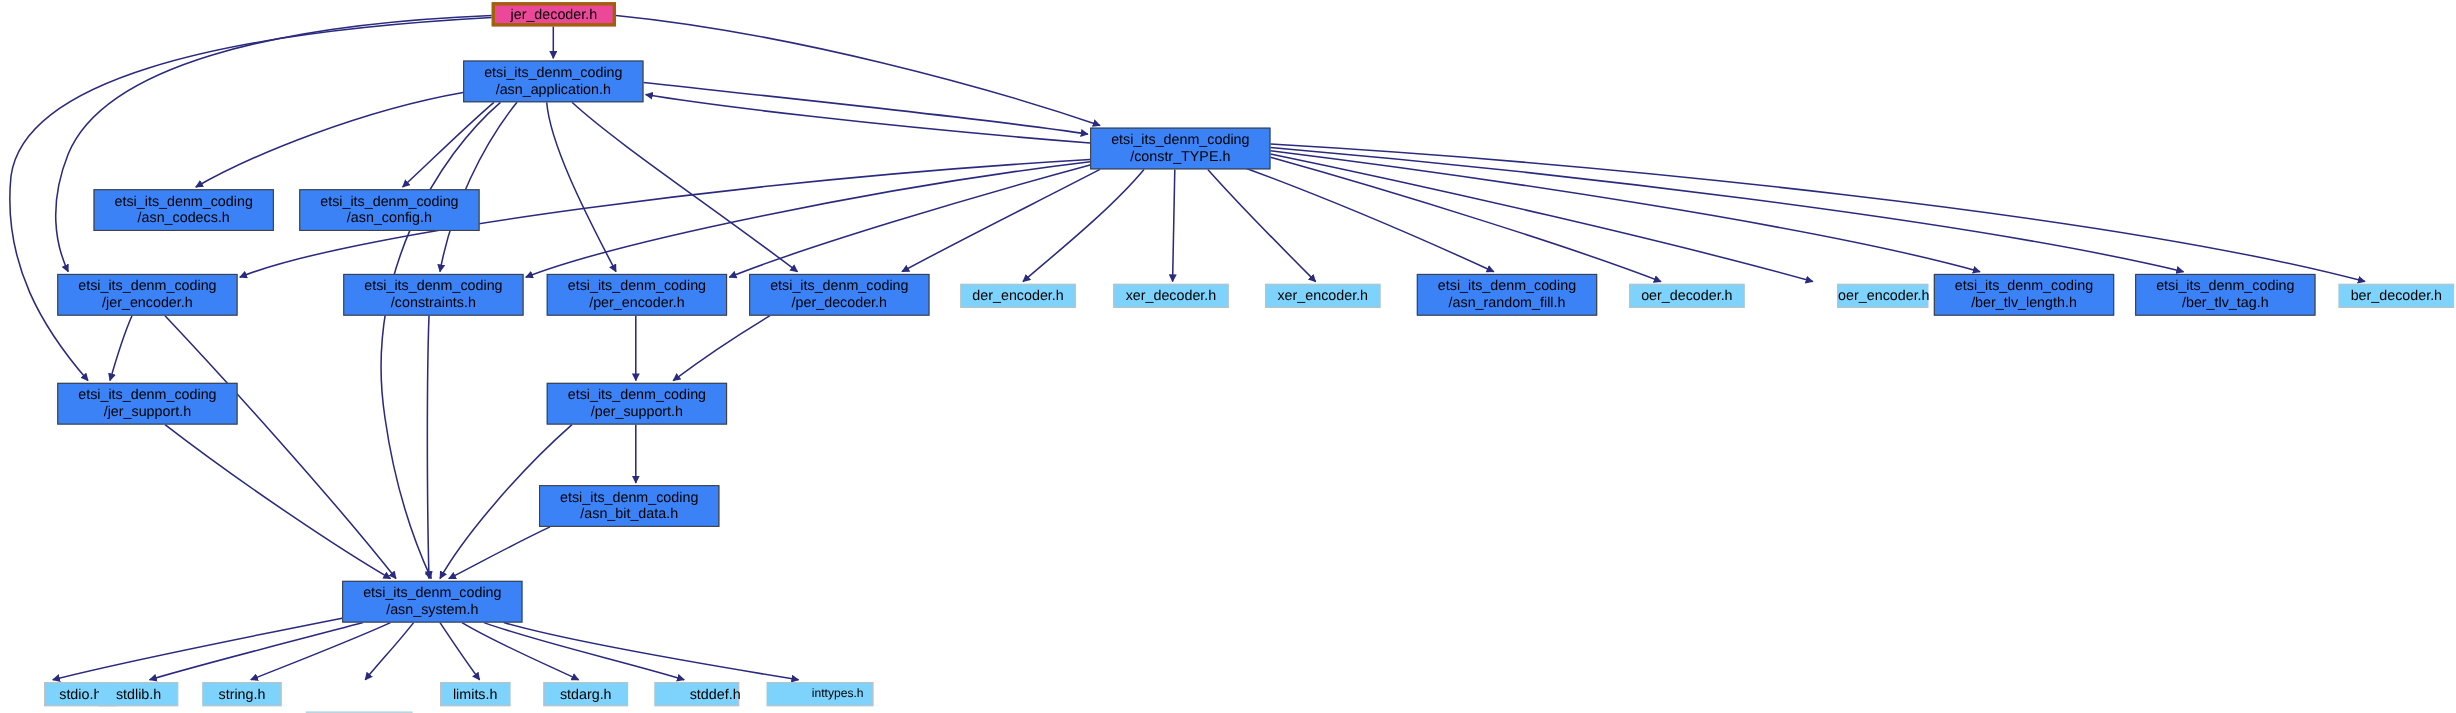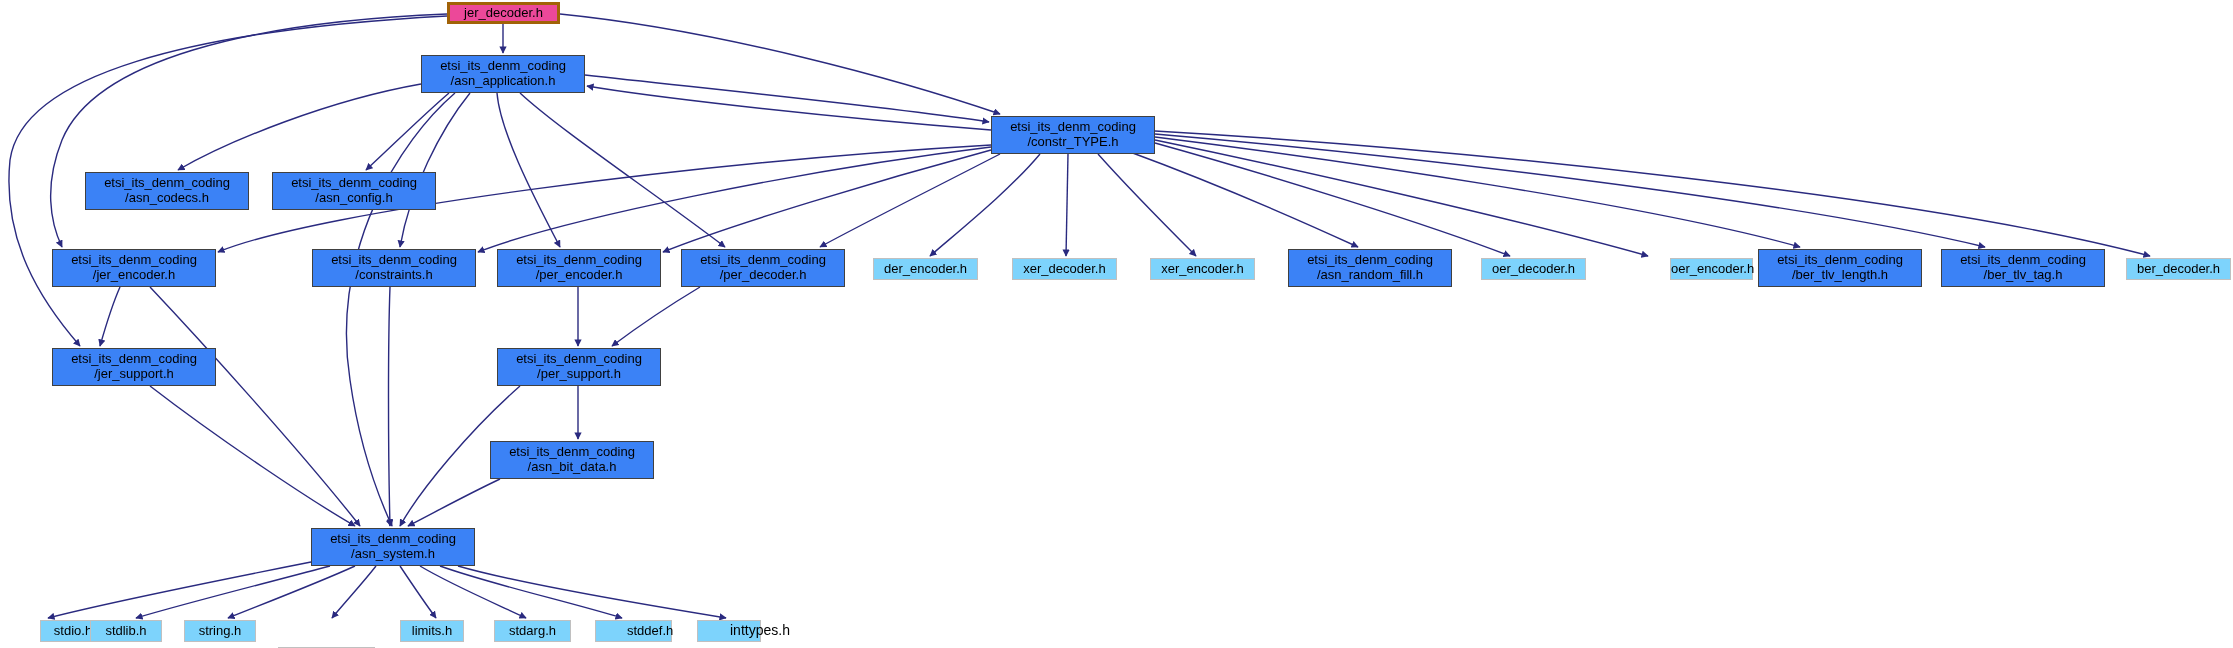--- a/index.html
+++ b/index.html
@@ -111,15 +111,15 @@
 /asn_bit_data.h</span></div>
       <div class="node n-solid" style="left: 311px; top: 528px; width: 164px; height: 38px; font-size: 13px;"><span class="lbl">etsi_its_denm_coding
 /asn_system.h</span></div>
       <div class="node n-light" style="left: 4px; top: 620px; width: 66px; height: 22px; font-size: 13px; margin-left: 36px;"><span class="lbl">stdio.h</span></div>
       <div class="node n-light" style="left: 90px; top: 620px; width: 72px; height: 22px; font-size: 13px;"><span class="lbl">stdlib.h</span></div>
       <div class="node n-light" style="left: 184px; top: 620px; width: 72px; height: 22px; font-size: 13px;"><span class="lbl">string.h</span></div>
       <div class="node n-light" style="left: 278px; top: 647px; width: 97px; height: 22px; font-size: 10px;"><span class="lbl">sys/types.h</span></div>
       <div class="node n-light" style="left: 400px; top: 620px; width: 64px; height: 22px; font-size: 13px;"><span class="lbl">limits.h</span></div>
       <div class="node n-light" style="left: 494px; top: 620px; width: 77px; height: 22px; font-size: 13px;"><span class="lbl">stdarg.h</span></div>
       <div class="node n-light" style="left: 595px; top: 620px; width: 77px; height: 22px; font-size: 13px; padding-left: 31px;"><span class="lbl">stddef.h</span></div>
-      <div class="node n-light" style="left: 697px; top: 620px; width: 64px; height: 22px; font-size: 14px; padding-left: 32px;"><span class="lbl">inttypes.h</span></div>
+      <div class="node n-light" style="left: 697px; top: 620px; width: 97px; height: 22px; font-size: 11px; padding-left: 32px;"><span class="lbl">inttypes.h</span></div>
     </div>
 </div>
 
 </body></html>

